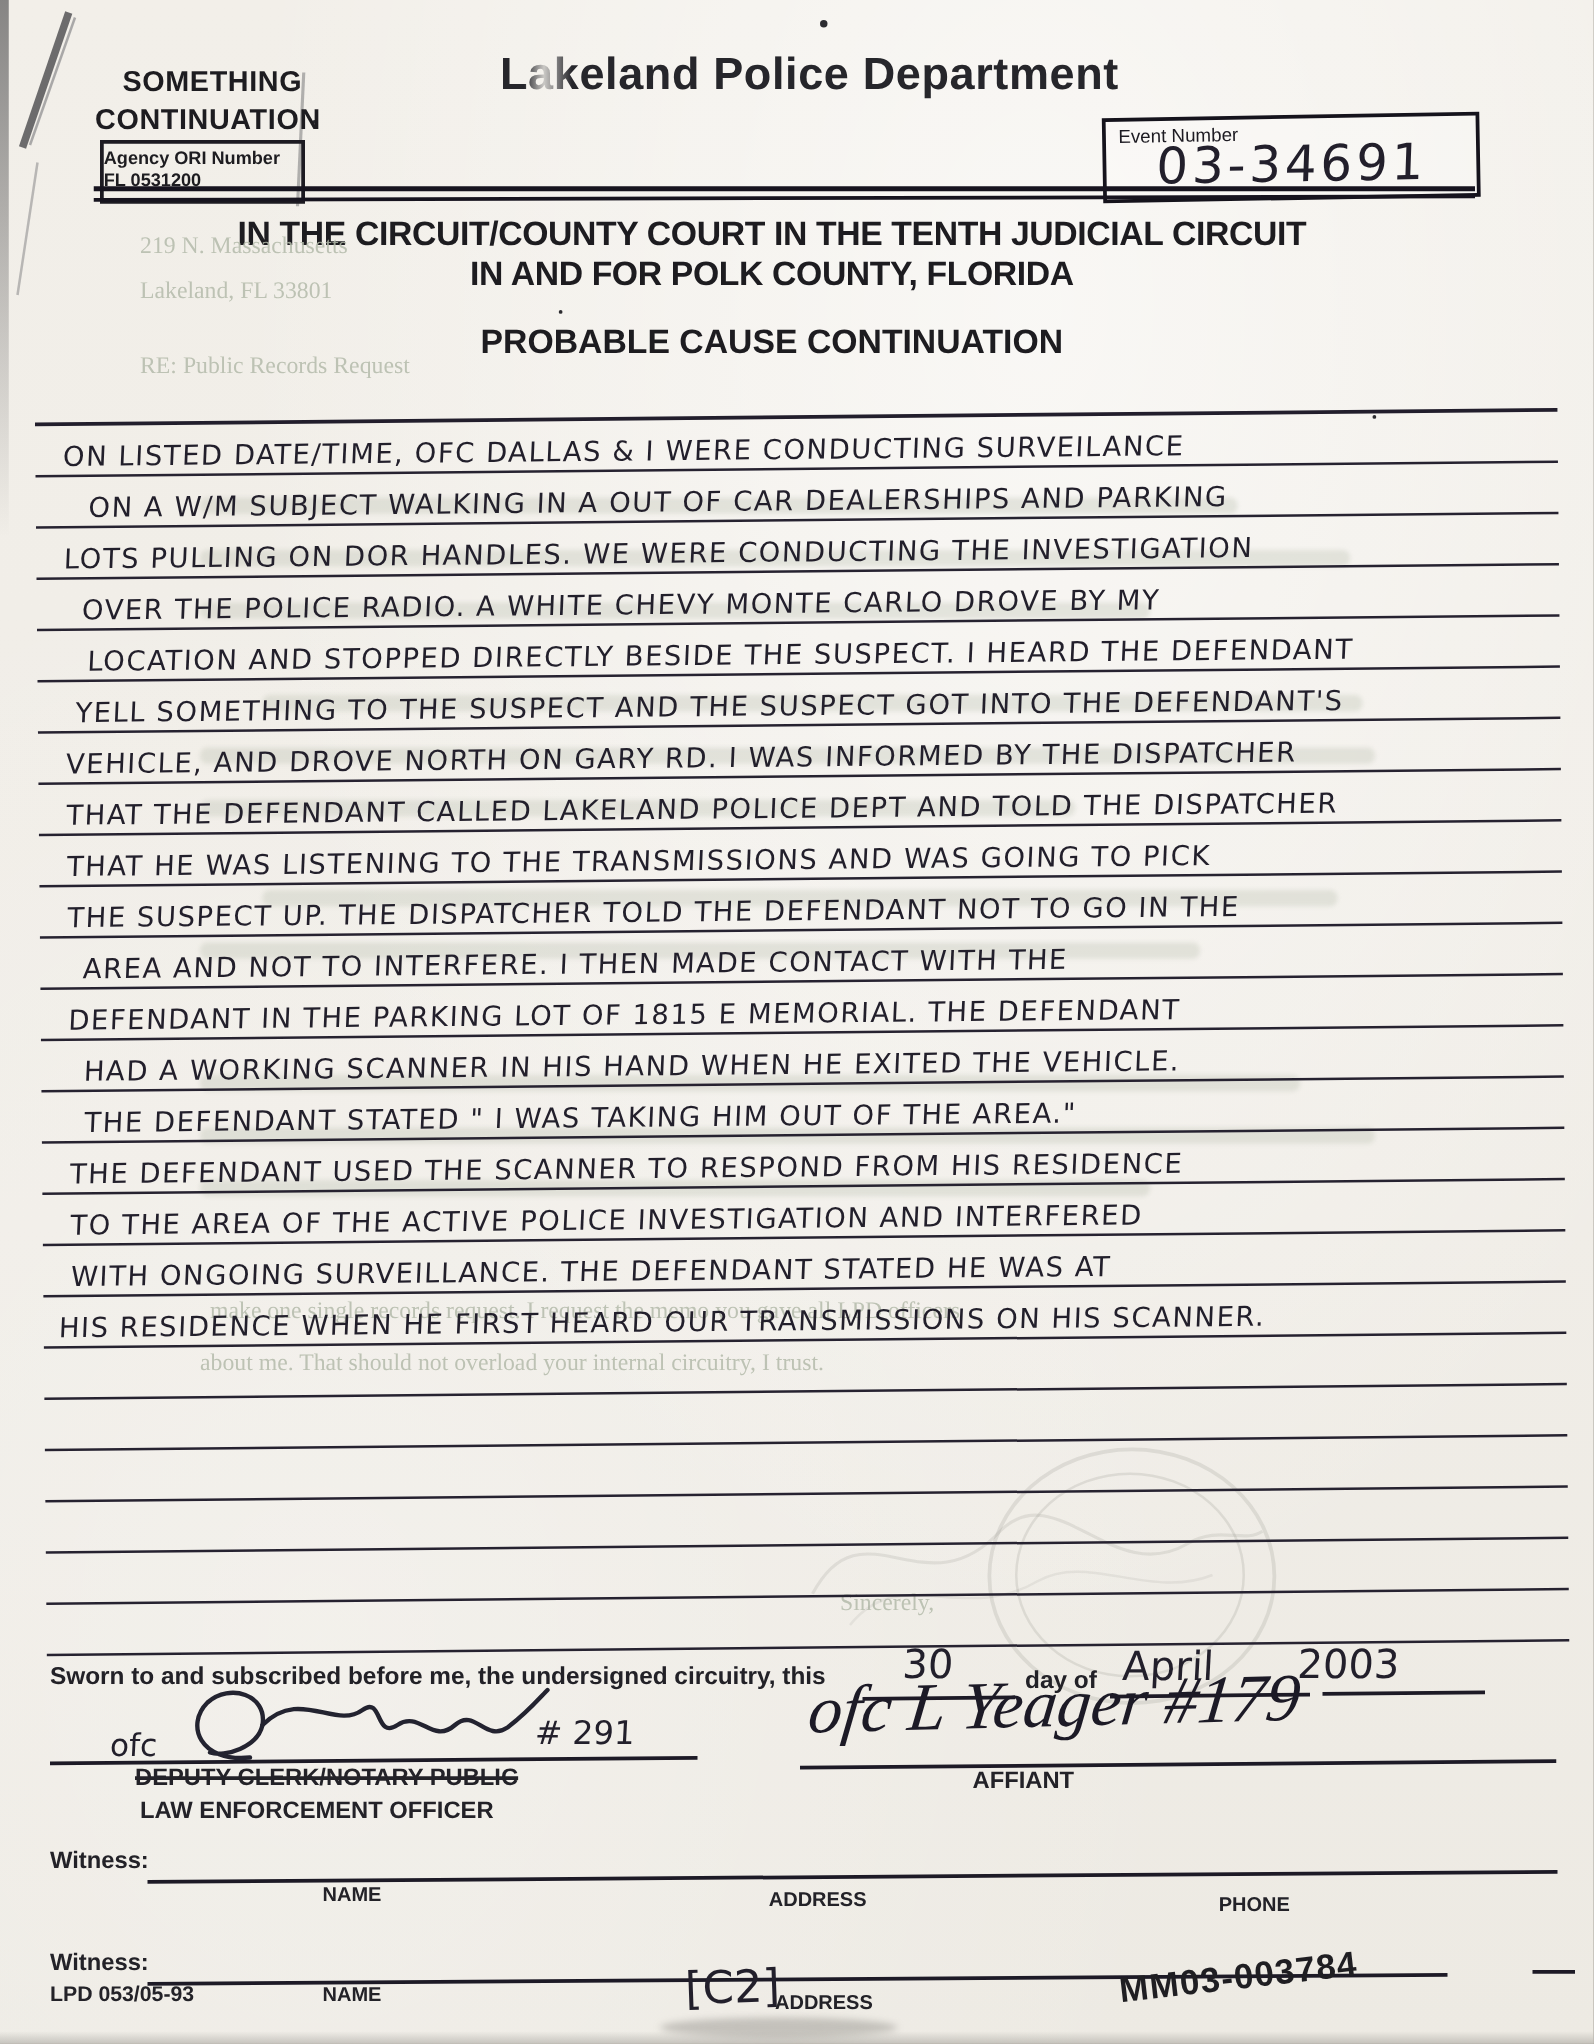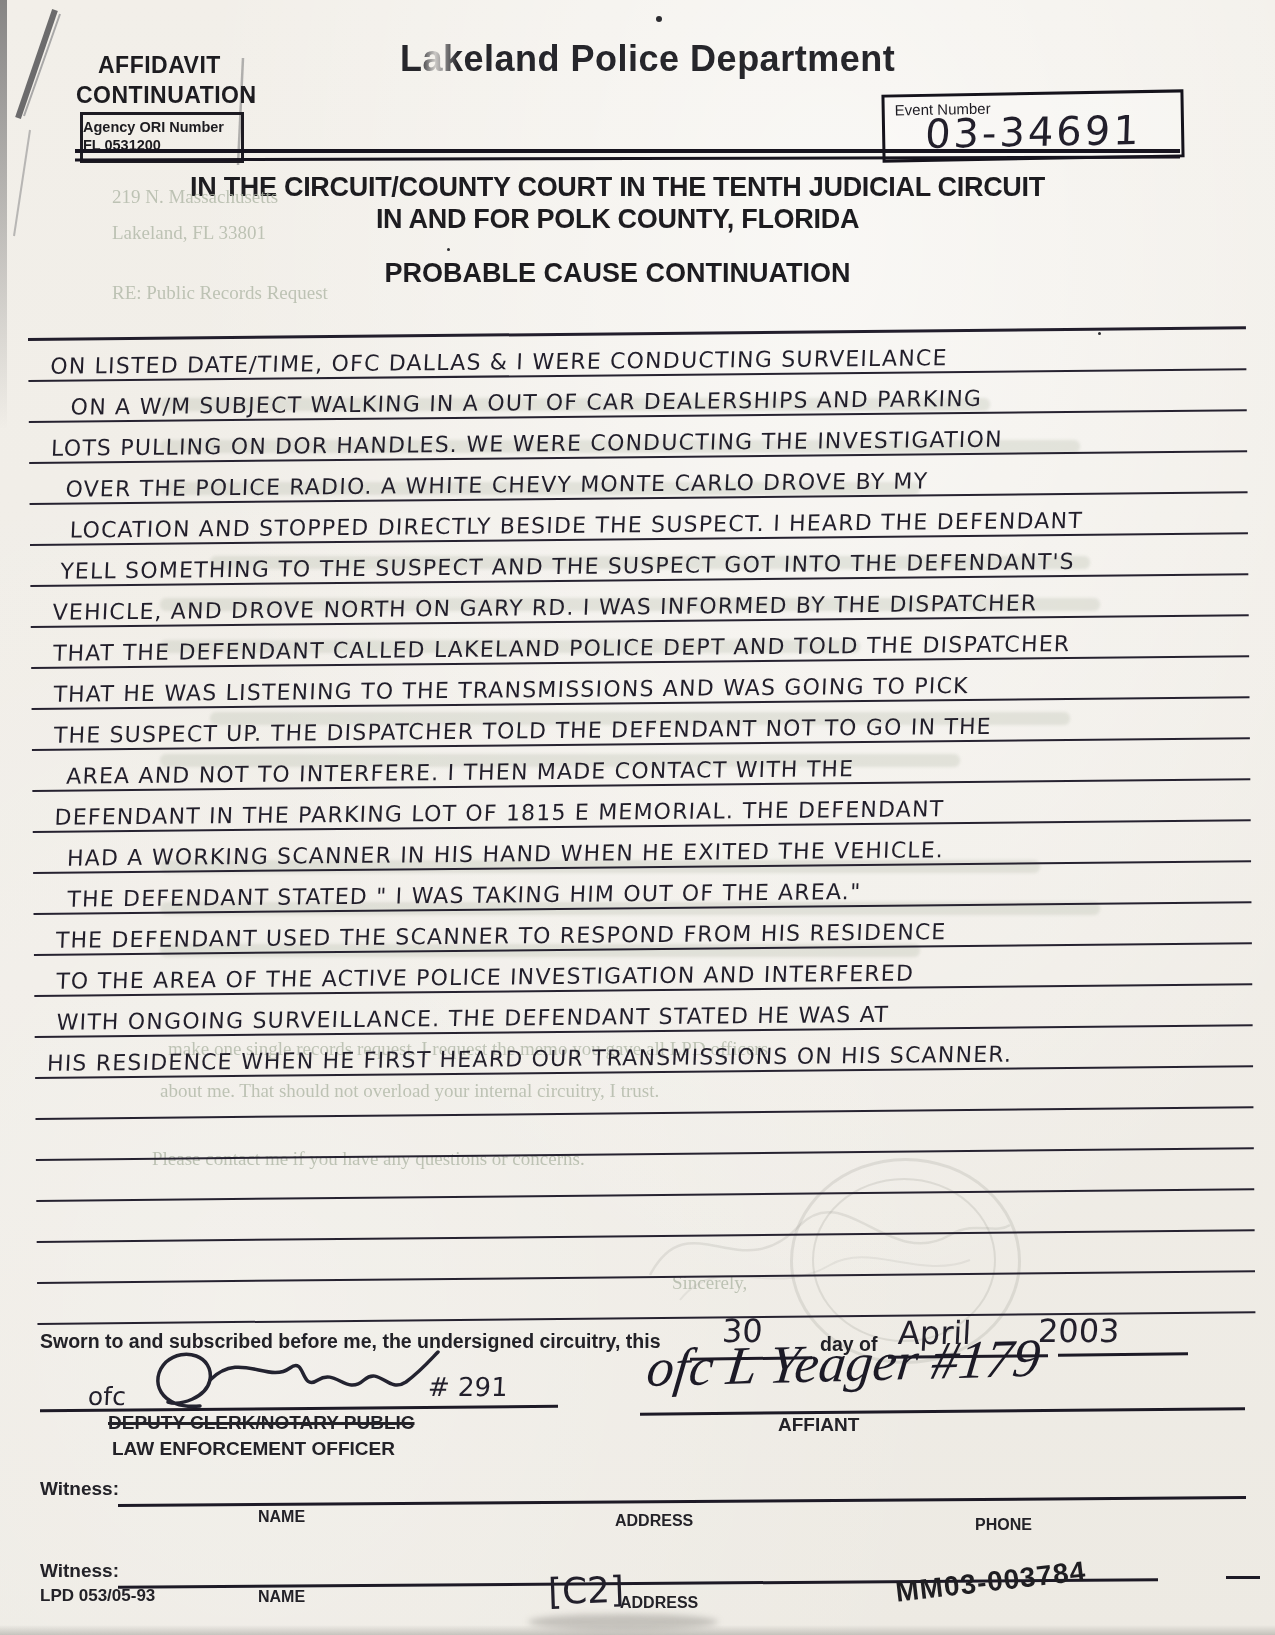--- a/index.html
+++ b/index.html
@@ -85,21 +85,21 @@
     <path d="M55,10 L18,118" stroke="#4a4a4c" stroke-width="6" fill="none" opacity="0.8"></path>
     <path d="M60,14 L24,116" stroke="#8a8a8c" stroke-width="2" fill="none" opacity="0.7"></path>
     <path d="M30,130 L14,236" stroke="#7d7d80" stroke-width="2" fill="none" opacity="0.5"></path>
     <path d="M243,58 L238,165" stroke="#6e6e70" stroke-width="2.5" fill="none" opacity="0.5"></path>
   </svg>
   <div class="speck" style="left:656px;top:16px;width:6px;height:6px;"></div>
   <div class="speck" style="left:250px;top:96px;width:3px;height:3px;"></div>
   <div class="speck" style="left:1098px;top:332px;width:3px;height:3px;"></div>
   <div class="speck" style="left:447px;top:248px;width:3px;height:3px;"></div>
 
-  <div class="aff1">AFFIDAVIT</div>
+  <div class="aff1">SOMETHING</div>
   <div class="aff2">CONTINUATION</div>
   <div class="ori-box">
     <div>Agency ORI Number</div>
     <div>FL 0531200</div>
   </div>
   <div class="dept-title">Lakeland Police Department</div>
   <div class="event-box">
     <div class="event-label">Event Number</div>
     <div class="event-value hw">03-34691</div>
   </div>
@@ -119,21 +119,20 @@
   <div class="gbar" style="left:210px;top:556px;width:880px;"></div>
   <div class="gbar" style="left:160px;top:598px;width:940px;"></div>
   <div class="gbar" style="left:160px;top:640px;width:700px;"></div>
   <div class="gbar" style="left:210px;top:712px;width:860px;"></div>
   <div class="gbar" style="left:160px;top:754px;width:800px;"></div>
   <div class="gbar" style="left:160px;top:860px;width:880px;"></div>
   <div class="gbar" style="left:160px;top:902px;width:940px;"></div>
   <div class="gbar" style="left:160px;top:944px;width:760px;"></div>
   <div class="ghost" style="left:160px;top:1080px;">about me. That should not overload your internal circuitry, I trust.</div>
   <div class="ghost" style="left:168px;top:1038px;">make one single records request. I request the memo you gave all LPD officers</div>
-  <div class="ghost" style="left:152px;top:1148px;">Please contact me if you have any questions or concerns.</div>
   <div class="ghost" style="left:672px;top:1272px;">Sincerely,</div>
   <div class="gseal" style="left:790px;top:1158px;width:225px;height:200px;"></div>
   <div class="gseal" style="left:812px;top:1178px;width:180px;height:160px;border-width:2px;"></div>
   <svg class="gsig" style="left:620px;top:1180px;" width="400" height="140">
     <path d="M30,95 C70,20 120,110 180,45 C225,0 270,90 330,55 C355,40 375,55 390,45" stroke="rgba(150,150,142,.4)" stroke-width="2.5" fill="none"></path>
     <path d="M60,120 C100,70 150,120 210,85 C250,62 300,100 350,80" stroke="rgba(150,150,142,.3)" stroke-width="2" fill="none"></path>
   </svg>
 
   <div class="ruled">
     <div class="rl-row">

